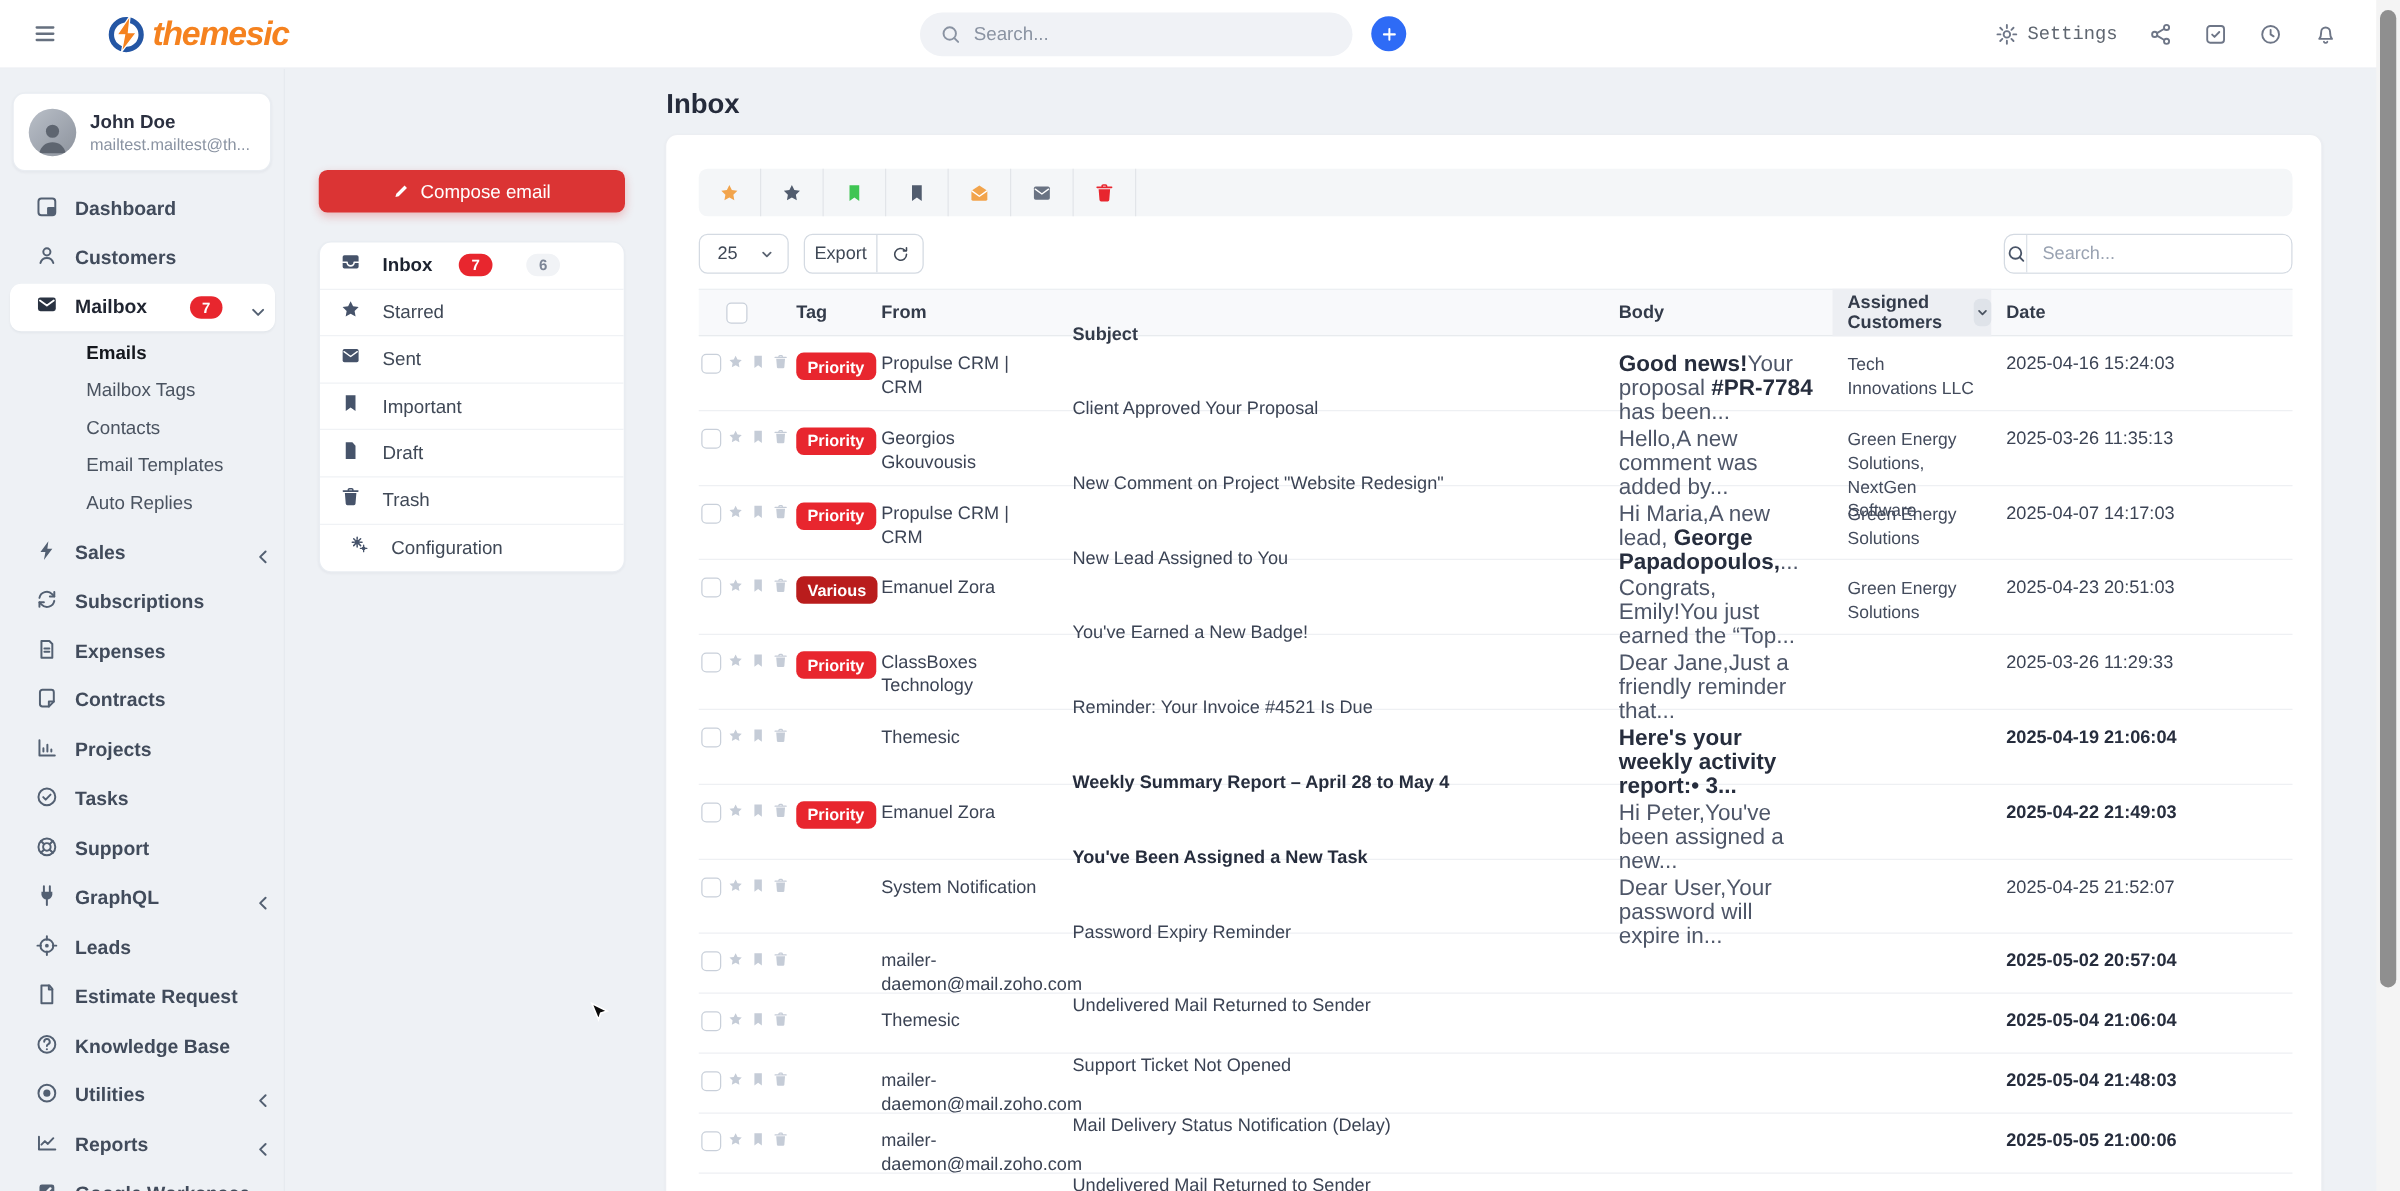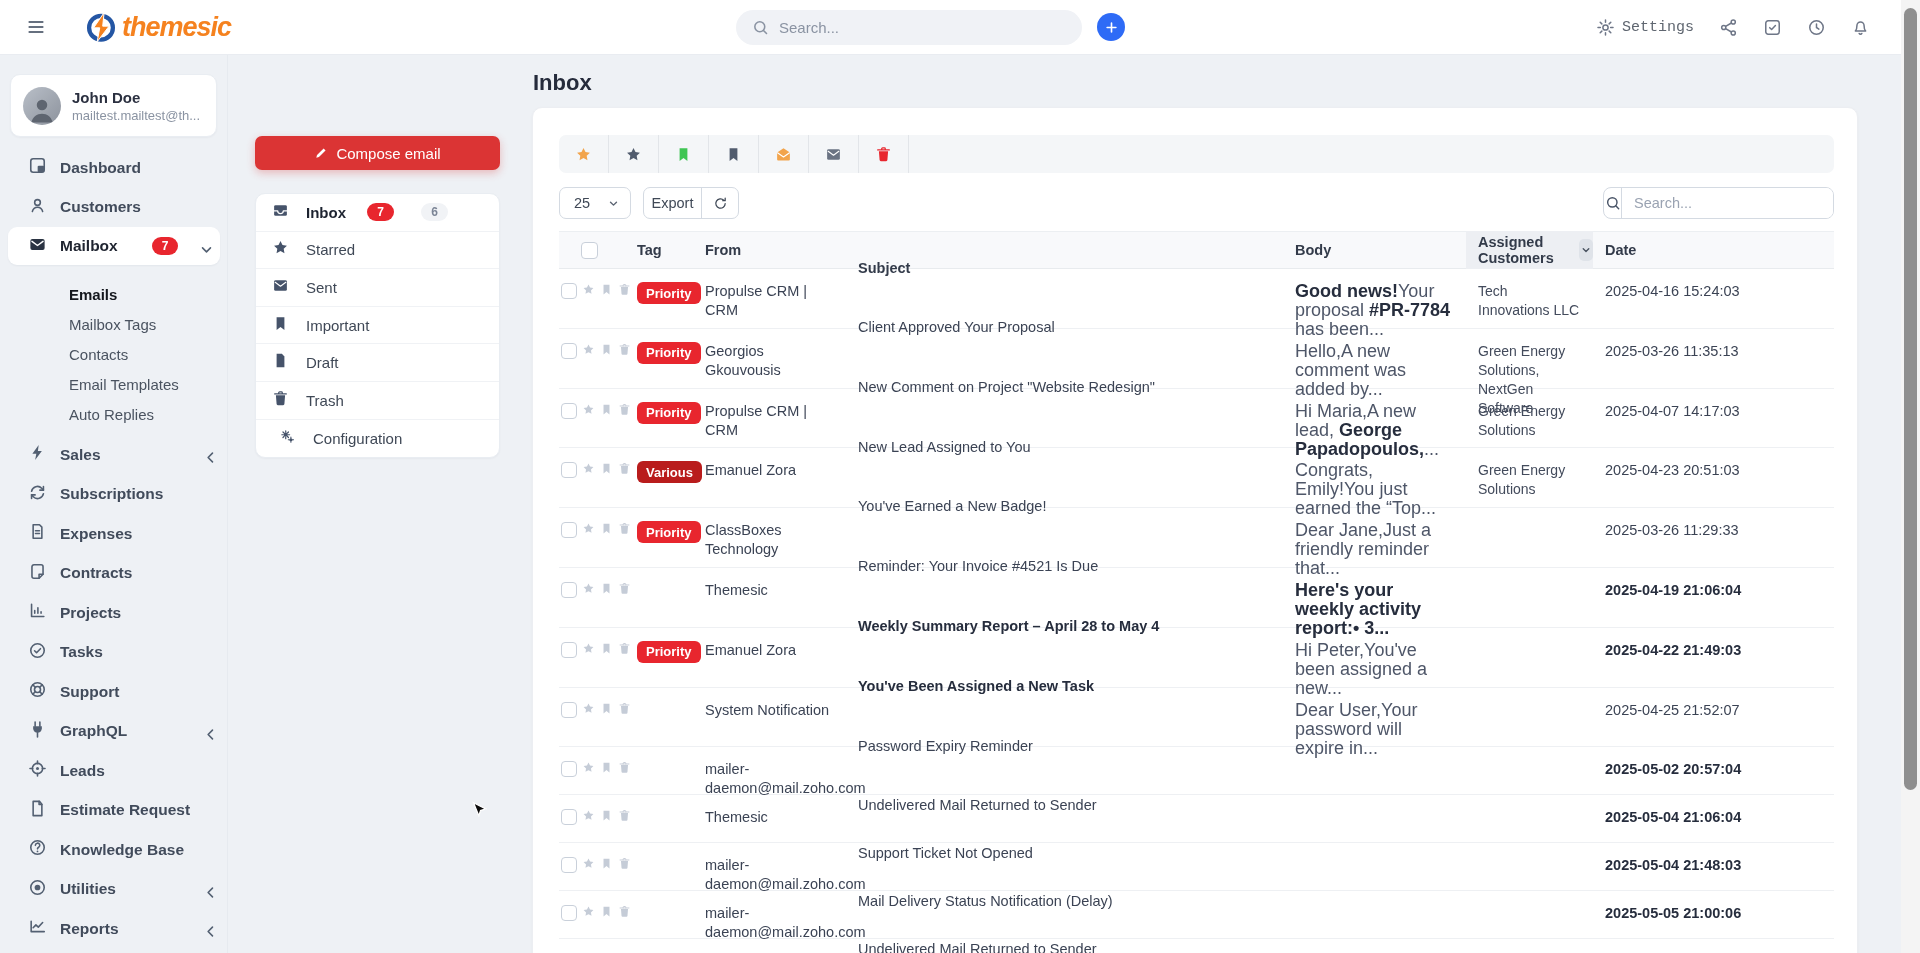--- a/index.html
+++ b/index.html
@@ -37,21 +37,21 @@
   .side-nav { position:absolute; top:93px; left:0; width:228px; }
   .side-item { height:39.5px; display:flex; align-items:center; padding:0 14px 0 28px; gap:13px; color:#414b5b; cursor:pointer; }
   .side-item svg { width:19px; height:19px; color:#536072; flex:0 0 auto; }
   .side-item .lbl { font-size:15.5px; font-weight:600; color:#414b5b; white-space:nowrap; }
   .side-item.active { background:#fff; margin:0 8px; padding:0 10px 0 20px; border-radius:9px; height:38px; box-shadow:0 1px 2px rgba(20,30,50,.05); }
   .side-item.active .lbl { color:#1f2430; }
   .side-item.active svg.main-ic { color:#2a3342; }
   .side-badge { margin-left:auto; min-width:26px; height:18px; background:#e8262e; color:#fff; border-radius:10px; font-size:12px; font-weight:bold; display:flex; align-items:center; justify-content:center; padding:0 7px; }
   .side-chev { margin-left:auto; width:13px; height:13px; color:#8b94a3; flex:0 0 auto; }
   .side-chev.after-badge { margin-left:6px; }
-  .side-sub { padding:14px 0 6px 0; }
+  .side-sub { padding:2px 0 6px 0; }
   .side-sub-item { height:30px; display:flex; align-items:center; padding-left:69px; font-size:15px; color:#4a5360; cursor:pointer; }
   .side-sub-item.active { color:#14171d; font-weight:bold; }
 
   
   .mail-col { position:absolute; left:255px; top:108px; width:245px;margin-top:28px; }
   .compose-btn { width:245px; height:34px; background:#db3434; border:none; border-radius:7px; color:#fff; font-size:15px; font-family:inherit; font-weight:400; display:flex; align-items:center; justify-content:center; gap:8px; cursor:pointer; box-shadow:0 3px 8px rgba(219,52,52,.3); }
   .compose-btn svg { width:14px; height:14px; }
   .folder-card { margin-top:23px; background:#fff; border:1px solid #e9edf2; border-radius:10px; overflow:hidden; box-shadow:0 1px 2px rgba(20,30,50,.04); }
   .folder-item { height:37.6px; display:flex; align-items:center; padding:0 16px; gap:17px; border-bottom:1px solid #f0f2f5; cursor:pointer; }
   .folder-item:last-child { border-bottom:none;padding-left:23px; }

